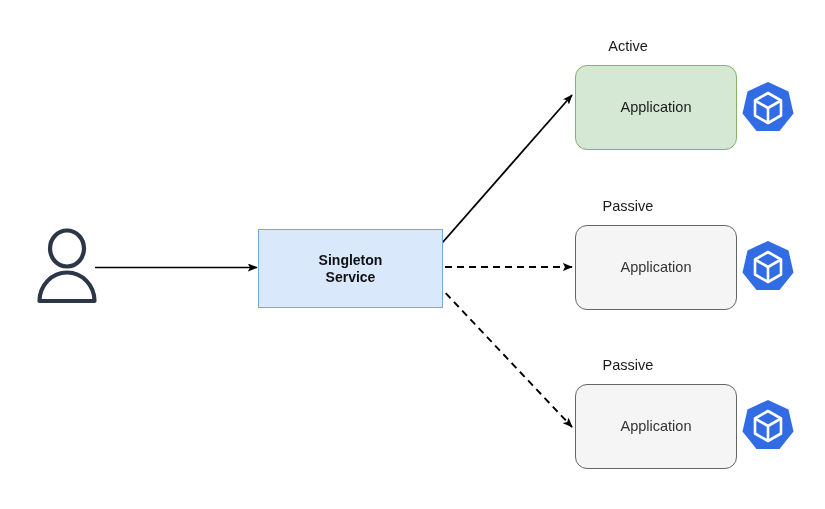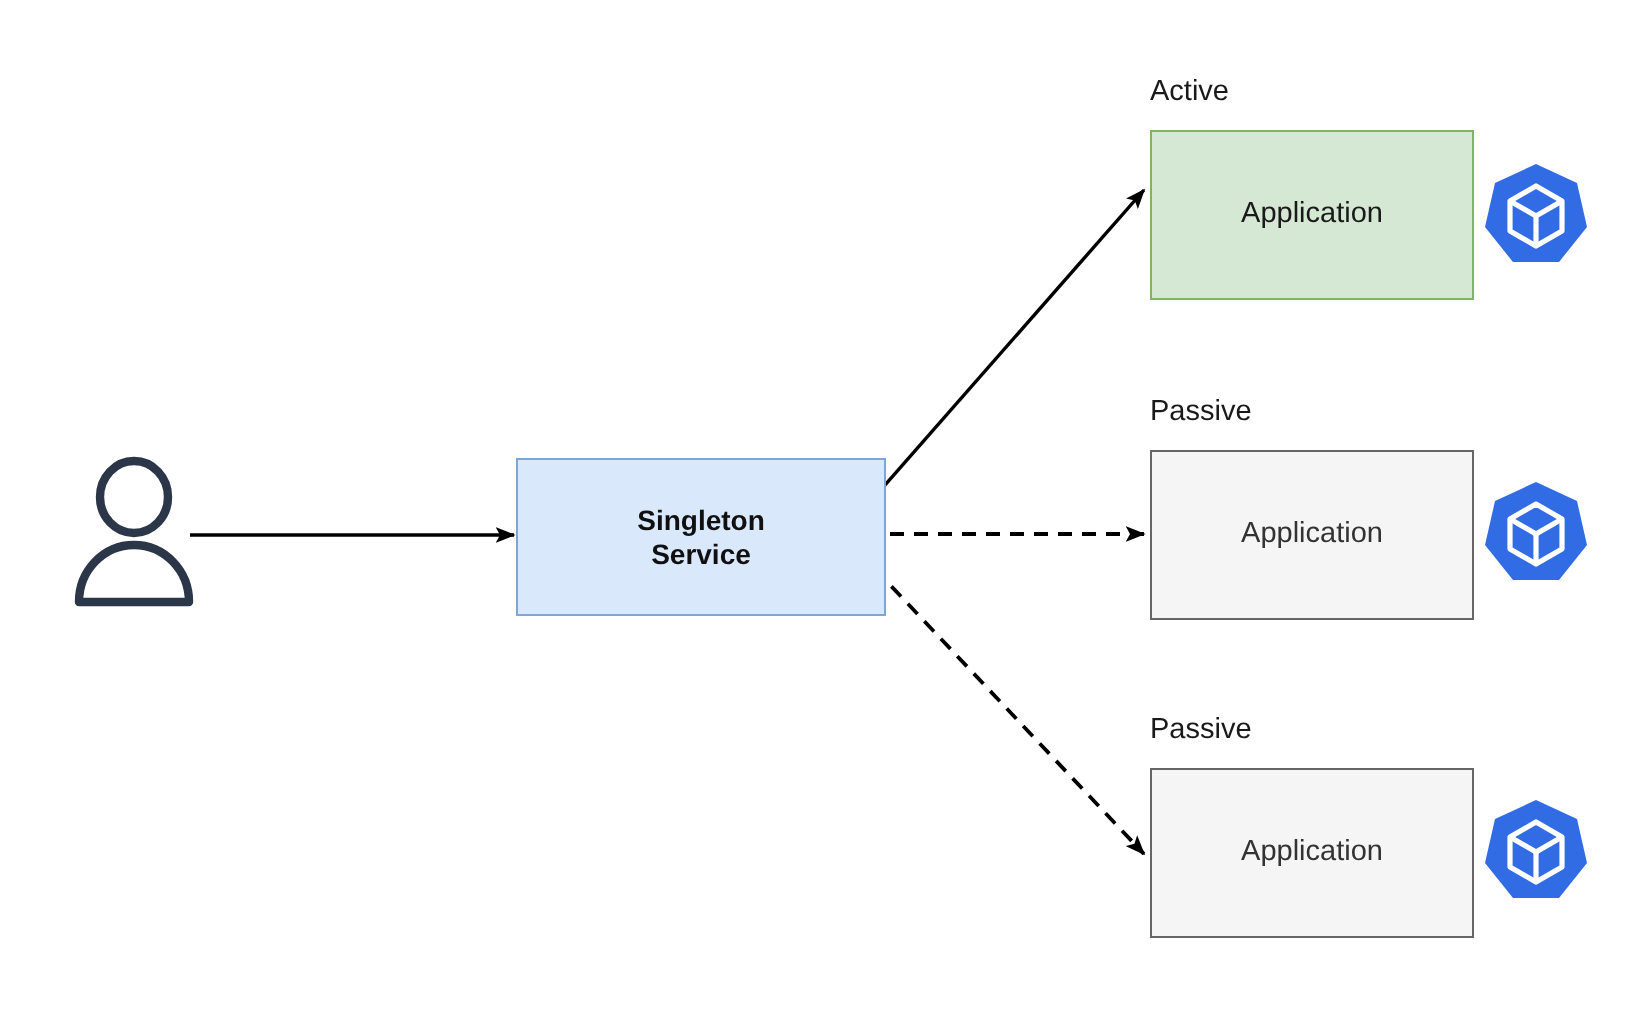--- a/index.html
+++ b/index.html
@@ -62,20 +62,21 @@
   .node.service .node-label {
     font-size: 14px;
     font-weight: bold;
     color: #101010;
   }
 
   .node.app {
     left: 575px;
     width: 162px;
     height: 85px;
+    border-radius: 12px;
   }
   .node.app .node-label {
     font-size: 14.5px;
     font-weight: normal;
     color: #1a1a1a;
   }
   .node.app.active {
     top: 65px;
     background: #d5e8d4;
     border: 1px solid #82b366;
@@ -91,23 +92,23 @@
     border: 1px solid #666666;
   }
   .node.app.passive-1 .node-label,
   .node.app.passive-2 .node-label {
     color: #333333;
   }
 
   
   .state-caption {
     position: absolute;
-    left: 575px;
+    left: 547px;
     width: 162px;
-    text-align: left;
+    text-align: center;
     font-size: 14.5px;
     color: #1a1a1a;
   }
   .state-caption.c-active   { top: 38px; }
   .state-caption.c-passive1 { top: 198px; }
   .state-caption.c-passive2 { top: 357px; }
 
   
   .k8s {
     position: absolute;

